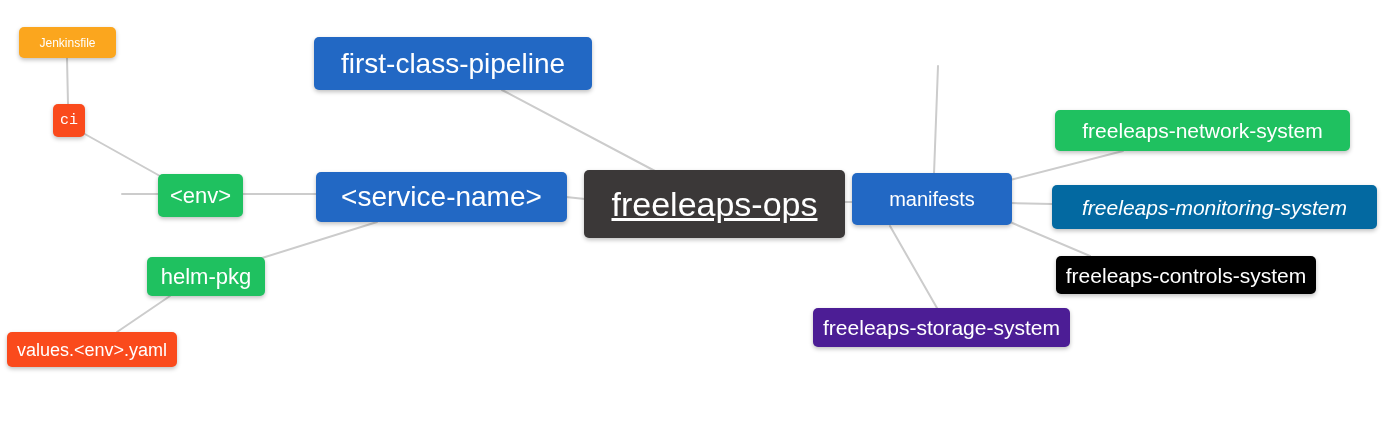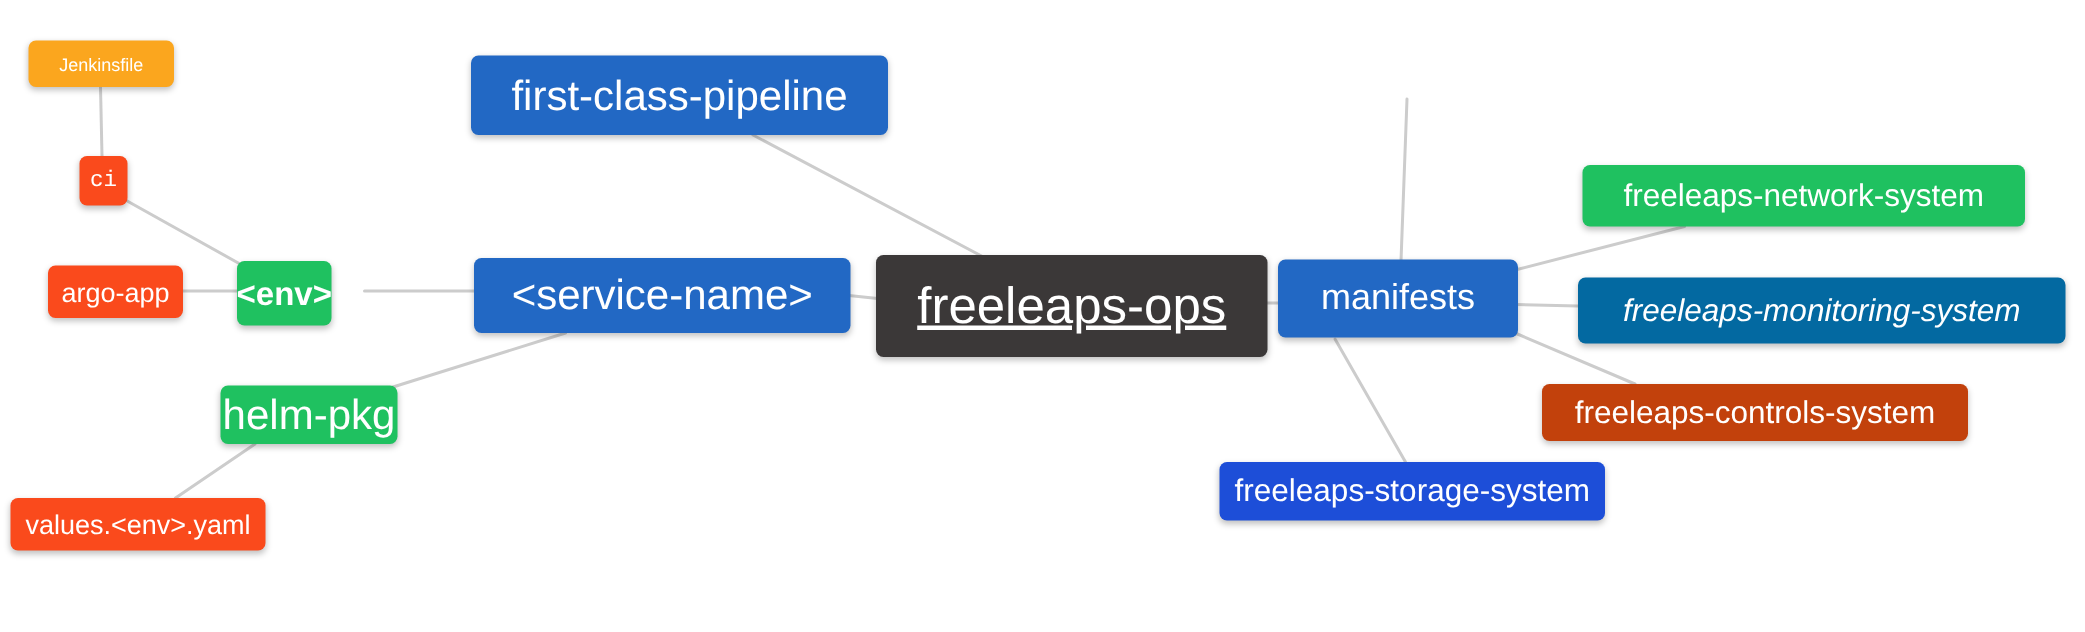--- a/index.html
+++ b/index.html
@@ -60,26 +60,25 @@
     <line class="edge" x1="844" y1="202" x2="853" y2="202"></line>
     <line class="edge" x1="934" y1="174" x2="938" y2="66"></line>
     <line class="edge" x1="1010" y1="180" x2="1123" y2="151"></line>
     <line class="edge" x1="1010" y1="203" x2="1052" y2="204"></line>
     <line class="edge" x1="1010" y1="222" x2="1090" y2="256"></line>
     <line class="edge" x1="890" y1="226" x2="937" y2="308"></line>
   </svg>
 
   <div class="node" style="left: 19px; top: 27px; width: 97px; height: 31px; font-size: 12px; background: rgb(251, 166, 30);">Jenkinsfile</div>
   <div class="node" style="left: 53px; top: 104px; width: 32px; height: 33px; font-size: 15px; background: rgb(250, 74, 28); font-family: Liberation Mono, monospace;">ci</div>
-  <div class="node" style="left: 32px; top: 177px; width: 90px; height: 35px; font-size: 18px; background: rgb(250, 74, 28);">argo-app</div>
-  <div class="node" style="left: 158px; top: 174px; width: 63px; height: 43px; font-size: 22px; background: rgb(31, 193, 96); font-weight: bold;">&lt;env&gt;</div>
-  <div class="node" style="left: 147px; top: 257px; width: 118px; height: 39px; font-size: 28px; background: rgb(31, 193, 96);">helm-pkg</div>
+  <div class="node" style="left: 158px; top: 174px; width: 85px; height: 43px; font-size: 22px; background: rgb(31, 193, 96);">&lt;env&gt;</div>
+  <div class="node" style="left: 147px; top: 257px; width: 118px; height: 39px; font-size: 22px; background: rgb(31, 193, 96);">helm-pkg</div>
   <div class="node" style="left: 7px; top: 332px; width: 170px; height: 35px; font-size: 18px; background: rgb(250, 74, 28);">values.&lt;env&gt;.yaml</div>
   <div class="node" style="left: 314px; top: 37px; width: 278px; height: 53px; font-size: 28px; background: rgb(34, 104, 196);">first-class-pipeline</div>
   <div class="node" style="left: 316px; top: 172px; width: 251px; height: 50px; font-size: 28px; background: rgb(34, 104, 196);">&lt;service-name&gt;</div>
   <div class="node" style="left: 584px; top: 170px; width: 261px; height: 68px; font-size: 34px; background: rgb(59, 56, 56); text-decoration: underline;">freeleaps-ops</div>
-  <div class="node" style="left: 852px; top: 173px; width: 160px; height: 52px; font-size: 24px; background: rgb(34, 104, 196);">manifests</div>
+  <div class="node" style="left: 852px; top: 173px; width: 160px; height: 52px; font-size: 20px; background: rgb(34, 104, 196);">manifests</div>
   <div class="node" style="left: 1055px; top: 110px; width: 295px; height: 41px; font-size: 21px; background: rgb(31, 193, 96); text-align: right;">freeleaps-network-system</div>
   <div class="node" style="left: 1052px; top: 185px; width: 325px; height: 44px; font-size: 21px; background: #0369a1; font-style: italic;">freeleaps-monitoring-system</div>
-  <div class="node" style="left: 1028px; top: 256px; width: 284px; height: 38px; font-size: 21px; background: #c2410c;">freeleaps-controls-system</div>
-  <div class="node" style="left: 813px; top: 308px; width: 257px; height: 39px; font-size: 21px; background: #1d4ed8;">freeleaps-storage-system</div>
+  <div class="node" style="left: 1056px; top: 256px; width: 260px; height: 38px; font-size: 21px; background: #000000;">freeleaps-controls-system</div>
+  <div class="node" style="left: 813px; top: 308px; width: 257px; height: 39px; font-size: 21px; background: #4c1d95;">freeleaps-storage-system</div>
 
 </div>
 
 </body></html>

